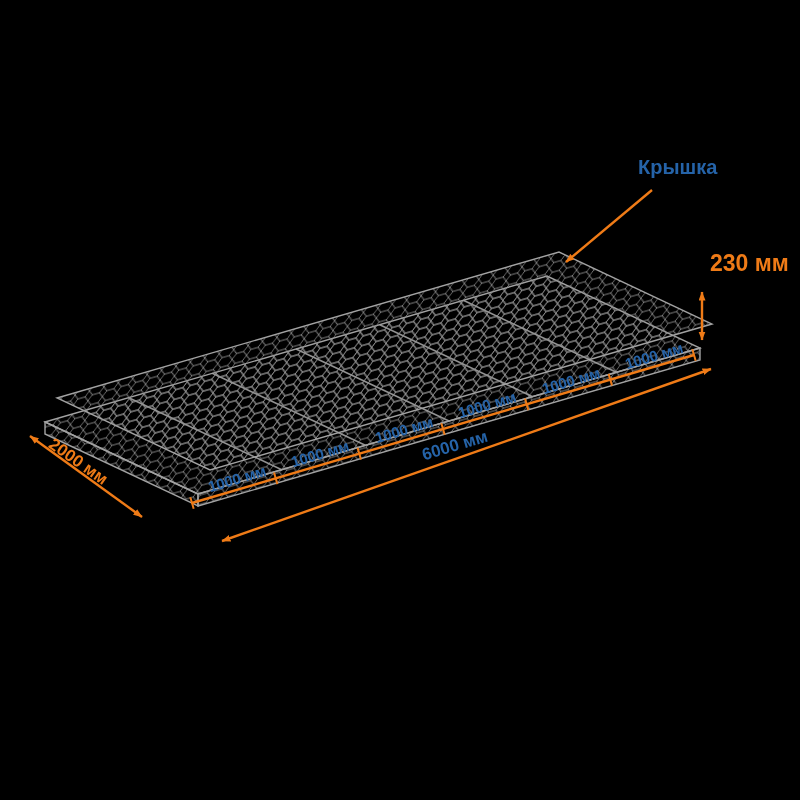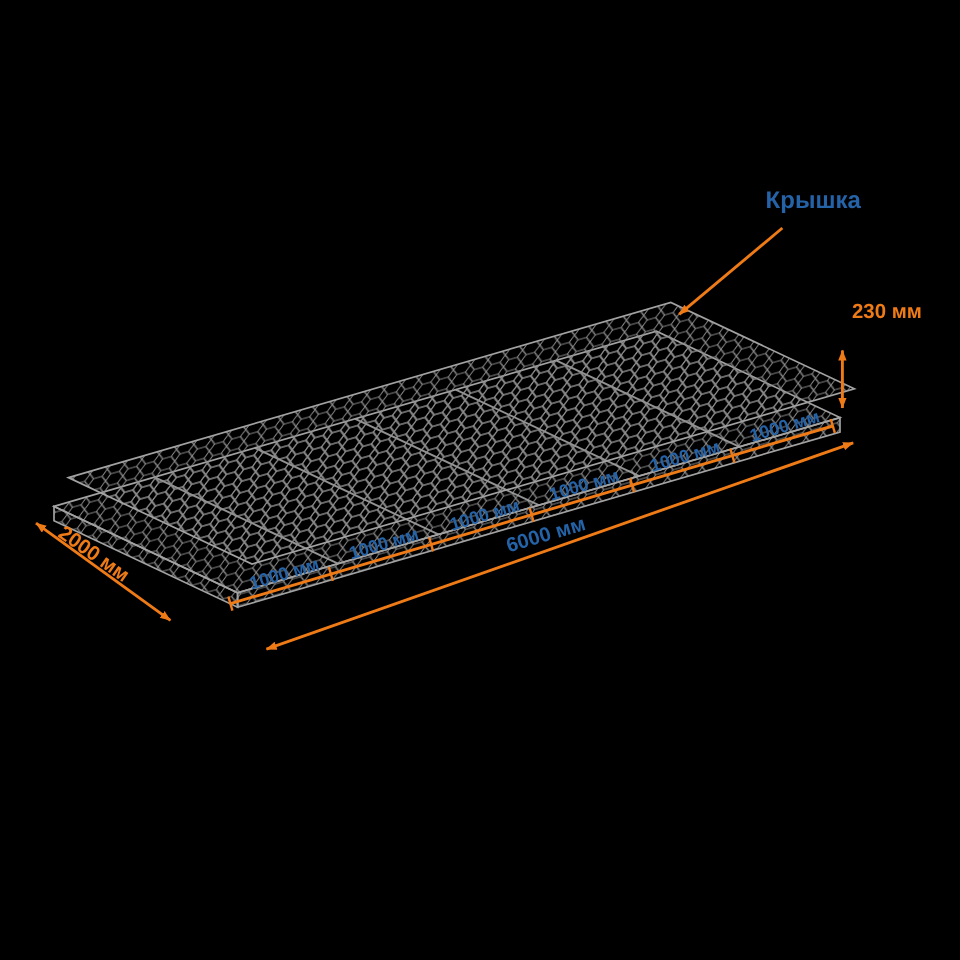--- a/index.html
+++ b/index.html
@@ -21,21 +21,21 @@
   .tick   { stroke: var(--accent-orange, #ef7b17); stroke-width: 2; }
   .leader { stroke: var(--accent-orange, #ef7b17); stroke-width: 2.4; fill: none; }
   .orange-fill { fill: var(--accent-orange, #ef7b17); }
 
   .labels { position: absolute; inset: 0; pointer-events: none; }
   .lbl { position: absolute; font-weight: bold; white-space: nowrap; }
   .blue   { color: var(--accent-blue, #2563a8); }
   .orange { color: var(--accent-orange, #ef7b17); }
 
   .lid-lbl { left: 638px; top: 156px; font-size: 20px; }
-  .h230    { left: 710px; top: 250px; font-size: 17px; }
+  .h230    { left: 710px; top: 250px; font-size: 23px; }
   .w2000   { left: 16px;  top: 452px; width: 124px; text-align: center; font-size: 17px; transform: rotate(35deg); }
   .l6000   { left: 403px; top: 436px; width: 104px; text-align: center; font-size: 17px; transform: rotate(-16.5deg); }
   .seg     { width: 84px; text-align: center; font-size: 15px; transform: rotate(-16.5deg); }
   .seg0 { left: 195px; top: 470px; }
   .seg1 { left: 278px; top: 445px; }
   .seg2 { left: 362px; top: 421px; }
   .seg3 { left: 445px; top: 396px; }
   .seg4 { left: 529px; top: 372px; }
   .seg5 { left: 612px; top: 347px; }
 </style>

